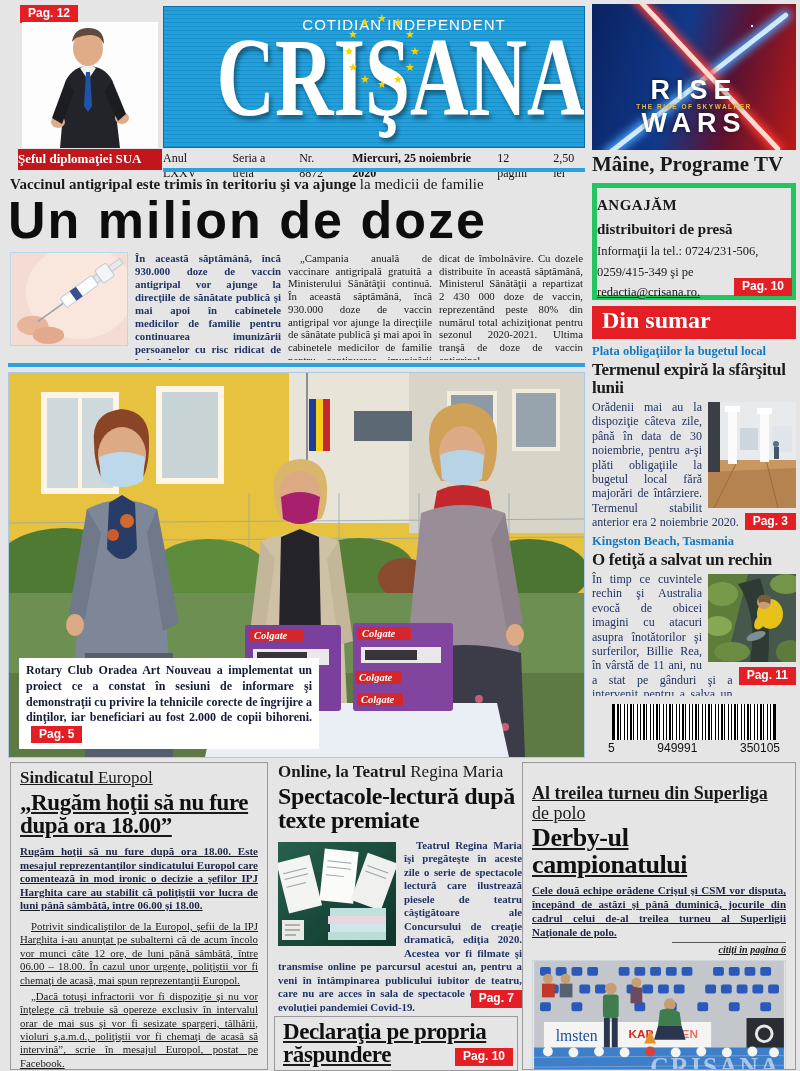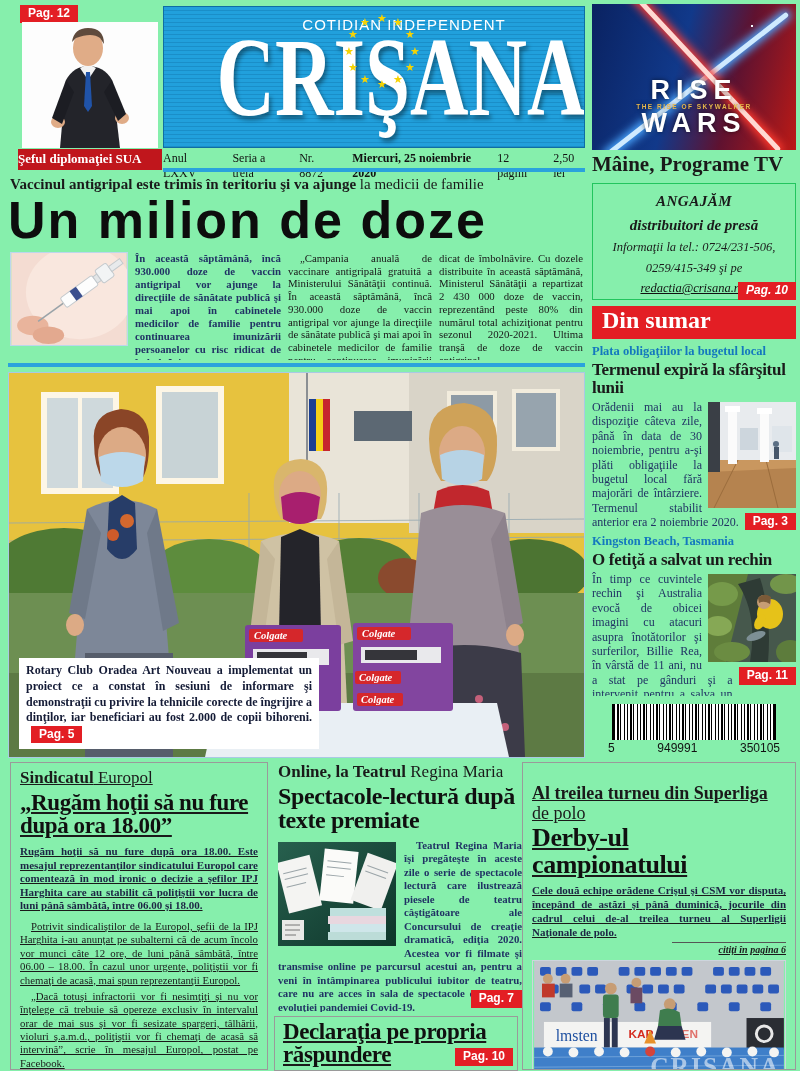--- a/index.html
+++ b/index.html
@@ -1,18 +1,18 @@
 <!DOCTYPE html>
 <html><head>
 <meta charset="utf-8">
 <style>
   * { margin:0; padding:0; box-sizing:border-box; }
   html,body { background:#fff; }
   body { width:800px; height:1071px; font-family:"Liberation Serif","DejaVu Serif",serif; color:#1a1a1a; overflow:hidden; }
-  .page { position:relative; width:800px; height:1071px; background:#86efac; }
+  .page { position:relative; width:800px; height:1071px; background:#e5e5e5; }
 
   .badge { display:inline-block; background:#e31e24; color:#fff; font-family:"Liberation Sans",sans-serif;
            font-weight:bold; font-size:12px; line-height:1.3; padding:1px 8px; }
 
   
   .tl-badge { position:absolute; left:20px; top:5px; }
   .blinken { position:absolute; left:22px; top:22px; width:136px; height:126px; }
   .tl-caption { position:absolute; left:18px; top:149px; width:144px; background:#c0161c; color:#fff;
                 font-weight:bold; font-size:13px; text-align:left; padding:2px 0 3px; }
 
@@ -72,22 +72,22 @@
   .beam { position:absolute; width:230px; height:5px; border-radius:3px; }
   .beam.blue { background:#cfeaff; box-shadow:0 0 8px 3px #4aa6ff; transform:rotate(-38deg); left:-10px; top:78px; }
   .beam.red  { background:#ffd9d2; box-shadow:0 0 8px 3px #ff3b2f; transform:rotate(47deg);  left:-6px; top:60px; }
   .poster-text { position:absolute; left:0; bottom:14px; width:100%; text-align:center; color:#fff;
                  font-family:"Liberation Sans",sans-serif; font-weight:bold; line-height:.92;
                  text-shadow:0 0 4px rgba(0,0,0,.6); }
   .poster-text .pt1,.poster-text .pt3 { font-size:27px; letter-spacing:6px; display:block; }
   .poster-text .pt2 { font-size:6.5px; letter-spacing:1.5px; color:#e8b84b; display:block; margin:1px 0; }
 
   .tv-heading { position:absolute; left:592px; top:152px; width:206px; font-weight:bold; font-size:21px; }
-  .ad-box { position:absolute; left:592px; top:183px; width:204px; height:117px; border:1px solid #22c55e;
-            text-align:center; padding-top:9px;font-style:italic; }
+  .ad-box { position:absolute; left:592px; top:183px; width:204px; height:117px; border:5px solid #22c55e;
+            padding-top:9px; }
   .ad-title { font-weight:bold; font-size:15px; letter-spacing:.5px; }
   .ad-sub { font-weight:bold; font-size:15px; margin-top:7px; }
   .ad-line { font-size:12.5px; margin-top:6px; }
   .ad-mail { font-size:12.5px; margin-top:5px; text-decoration:underline; color:#111; }
   .ad-badge { position:absolute; right:-1px; bottom:-1px; }
 
   .din-sumar { position:absolute; left:592px; top:306px; width:204px; background:#e31e24; color:#fff;
                font-weight:bold; font-size:24px; padding:1px 10px 5px; }
 
   .sum-item { position:absolute; left:592px; width:204px; overflow:hidden; }
@@ -392,21 +392,21 @@
     </div>
   </div>
 
   <div class="europol box">
     <div class="b-kicker">
       <span class="kb">Sindicatul</span><span> Europol</span>
     </div>
     <h2 class="art-head">„Rugăm hoţii să nu fure după ora 18.00”</h2>
     <p class="e-lead">Rugăm hoţii să nu fure după ora 18.00. Este mesajul reprezentanţilor sindicatului Europol care comentează în mod ironic o decizie a şefilor IPJ Harghita care au stabilit că poliţiştii vor lucra de luni până sâmbătă, între 06.00 şi 18.00.</p>
     <p class="e-p">Potrivit sindicaliştilor de la Europol, şefii de la IPJ Harghita i-au anunţat pe subalterni că de acum încolo vor munci câte 12 ore, de luni până sâmbătă, între 06.00 – 18.00. În cazul unor urgenţe, poliţiştii vor fi chemaţi de acasă, mai spun reprezentanţii Europol.</p>
-    <p class="e-p">„Dacă totuşi infractorii vor fi nesimţiţi şi nu vor înţelege că trebuie să opereze exclusiv în intervalul orar de mai sus şi vor fi sesizate spargeri, tâlhării, violuri ş.a.m.d., poliţiştii vor fi chemaţi de acasă să intervină”, scrie în mesajul Europol, postat pe Facebook.</p>
+    <p class="e-p">„Dacă totuşi infractorii vor fi dispoziţie şi nu vor înţelege că trebuie să opereze exclusiv în intervalul orar de mai sus şi vor fi sesizate spargeri, tâlhării, violuri ş.a.m.d., poliţiştii vor fi chemaţi de acasă să intervină”, scrie în mesajul Europol, postat pe Facebook.</p>
 
   </div>
 
   <div class="teatru">
     <div class="b-kicker">
       <span class="kb">Online, la Teatrul</span><span> Regina Maria</span>
     </div>
     <h2 class="art-head">Spectacole-lectură după texte premiate</h2>
     <div class="t-body">
       <svg class="t-photo" width="118" height="104" viewBox="0 0 118 104">

